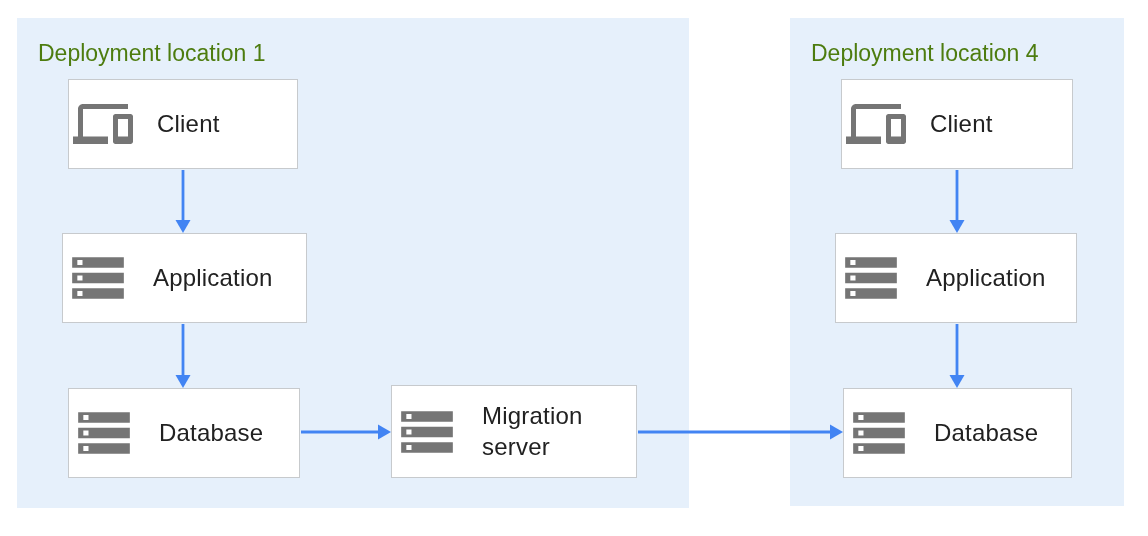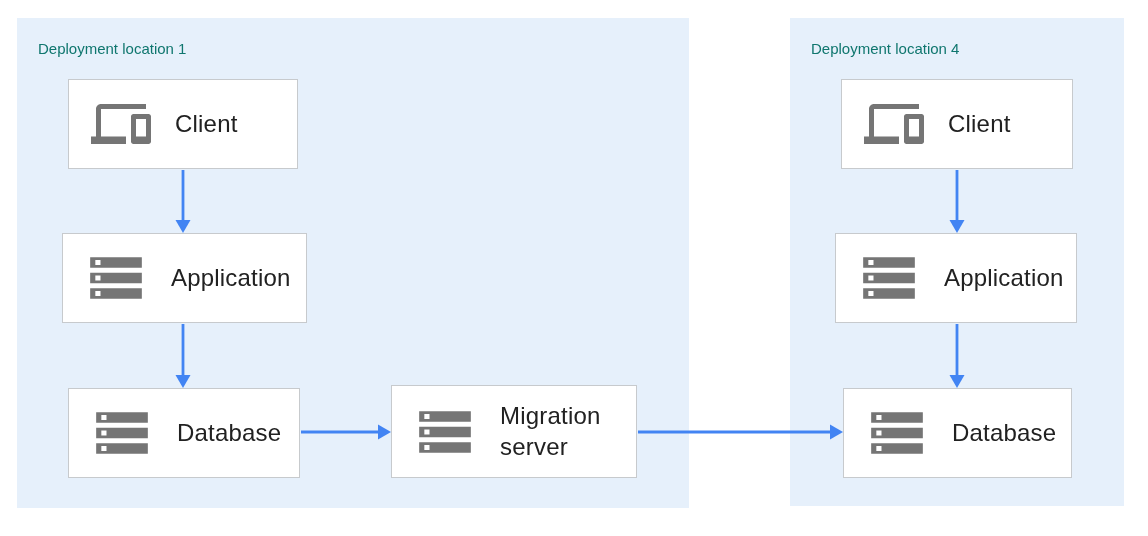--- a/index.html
+++ b/index.html
@@ -17,33 +17,33 @@
     position: absolute;
     background: #e6f0fb;
   }
   #region-1 { left: 17px;  top: 18px; width: 672px; height: 490px; }
   #region-2 { left: 790px; top: 18px; width: 334px; height: 488px; }
 
   .region-title {
     position: absolute;
     left: 21px;
     top: 22px;
-    font-size: 15px;
-    color: #0f766e;
+    font-size: 23px;
+    color: #4d7c0f;
     white-space: nowrap;
   }
 
   .node {
     position: absolute;
     background: #ffffff;
     border: 1px solid #c7cacd;
     box-sizing: border-box;
     display: flex;
     align-items: center;
-    padding-left: 22px;
+    padding-left: 4px;
     gap: 24px;
   }
   .node .label {
     font-size: 24px;
     color: #212121;
     letter-spacing: 0.2px;
   }
   .label-wrap {
     max-width: 114px;
     line-height: 1.28;

